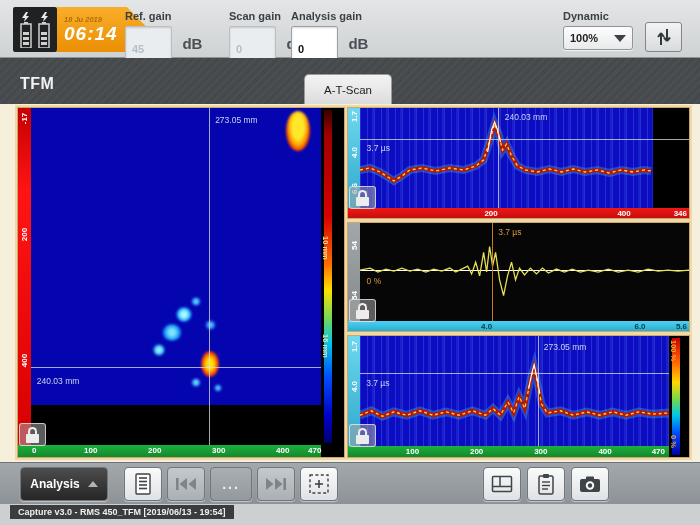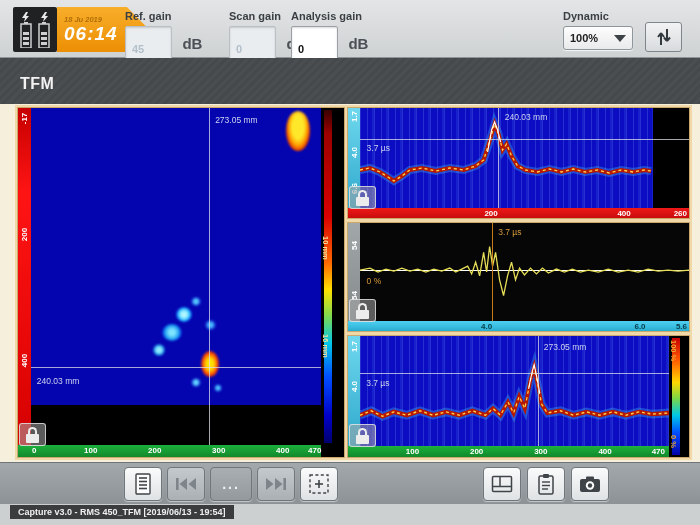--- a/index.html
+++ b/index.html
@@ -166,20 +166,23 @@
     <div id="updown-btn">
       <svg width="16" height="18" viewBox="0 0 16 18">
         <path d="M5 17 L5 5 M5 5 L2 9 M5 5 L8 9" stroke="#33383c" stroke-width="2" fill="none"></path>
         <path d="M11 1 L11 13 M11 13 L8 9.5 M11 13 L14 9.5" stroke="#33383c" stroke-width="2" fill="none"></path>
       </svg>
     </div>
   </div>
 
   <div id="viewbar">
     <span id="view-title">TFM</span>
+    <div id="tab-atscan">
+      <span>A-T-Scan</span>
+    </div>
   </div>
 
   <div id="main">
 
     <div class="panel" style="left:17px;top:3px;width:328px;height:351px;">
       <div class="vaxis" style="bottom:12px;width:13px;background:linear-gradient(180deg,#c60000,#ff1414 25%,#e80808 70%,#d40000);">
         <span class="tick-v" style="top:6px;">-17</span>
         <span class="tick-v" style="top:122px;">200</span>
         <span class="tick-v" style="top:248px;">400</span>
       </div>
@@ -220,21 +223,21 @@
 
     <div class="panel" style="left:347px;top:3px;width:343px;height:112px;">
       <div class="vaxis" style="bottom:10px;background:linear-gradient(180deg,#6fd8ee,#2fa8cc);">
         <span class="tick-v" style="top:4px;">1.7</span>
         <span class="tick-v" style="top:40px;">4.0</span>
         <span class="tick-v" style="top:76px;">6.6</span>
       </div>
       <div class="haxis" style="height:10px;background:linear-gradient(#f01818,#c80c0c);">
         <span class="tick-h" style="left:40%;">200</span>
         <span class="tick-h" style="left:79%;">400</span>
-        <span class="tick-h" style="right:2px;">260</span>
+        <span class="tick-h" style="right:2px;">346</span>
       </div>
       <div class="img bluetex" style="left:12px;right:0;top:0;bottom:10px;">
         <svg class="sig" viewBox="0 0 330 100" preserveAspectRatio="none">
           <polyline points="0,62 10,60 20,64 28,69 34,73 42,68 50,62 62,60 76,63 90,60 104,62 116,58 124,52 131,30 135,16 139,26 143,42 147,36 152,48 158,58 166,62 178,64 190,61 202,64 214,61 226,64 238,62 250,65 262,62 274,64 285,62 292,63" fill="none" stroke="#49d8ff" stroke-width="8" opacity="0.30"></polyline>
           <polyline points="0,62 10,60 20,64 28,69 34,73 42,68 50,62 62,60 76,63 90,60 104,62 116,58 124,52 131,30 135,16 139,26 143,42 147,36 152,48 158,58 166,62 178,64 190,61 202,64 214,61 226,64 238,62 250,65 262,62 274,64 285,62 292,63" fill="none" stroke="#b81800" stroke-width="4"></polyline>
           <polyline points="0,62 10,60 20,64 28,69 34,73 42,68 50,62 62,60 76,63 90,60 104,62 116,58 124,52 131,30 135,16 139,26 143,42 147,36 152,48 158,58 166,62 178,64 190,61 202,64 214,61 226,64 238,62 250,65 262,62 274,64 285,62 292,63" fill="none" stroke="#ffd24a" stroke-width="1.3" stroke-dasharray="3 3"></polyline>
           <polyline points="128,44 132,22 135,14 138,22 141,34" fill="none" stroke="#ffffff" stroke-width="1.2"></polyline>
         </svg>
         <div style="position:absolute;right:0;top:0;bottom:0;width:11%;background:#000;"></div>
         <div class="cross-v" style="left:42%;"></div>
@@ -303,20 +306,24 @@
         <span class="cbar-label" style="top:82%;color:#f0a830;">0 %</span>
       </div>
       <div class="lock" style="bottom:10px;">
           <span class="shackle"></span>
           <span class="body"></span>
         </div>
     </div>
   </div>
 
   <div id="toolbar">
+    <div class="tbtn dark" id="btn-analysis">
+      <span id="analysis-label">Analysis</span>
+      <span class="chev-up"></span>
+    </div>
     <div class="tbtn" id="btn-list">
       <svg width="20" height="22" viewBox="0 0 20 22">
         <rect x="3" y="1" width="14" height="20" rx="1" fill="#fdfdfd" stroke="#3f4448" stroke-width="1.4"></rect>
         <line x1="6" y1="5" x2="14" y2="5" stroke="#3f4448" stroke-width="1.6"></line>
         <line x1="6" y1="8.5" x2="14" y2="8.5" stroke="#3f4448" stroke-width="1.6"></line>
         <line x1="6" y1="12" x2="14" y2="12" stroke="#3f4448" stroke-width="1.6"></line>
         <line x1="6" y1="15.5" x2="14" y2="15.5" stroke="#3f4448" stroke-width="1.6"></line>
       </svg>
     </div>
     <div class="tbtn dim" id="btn-first">

